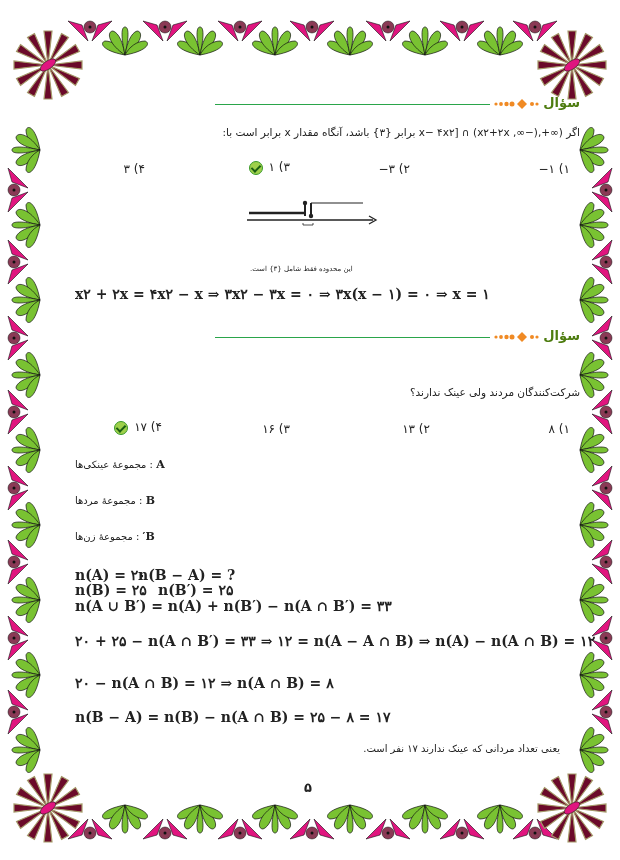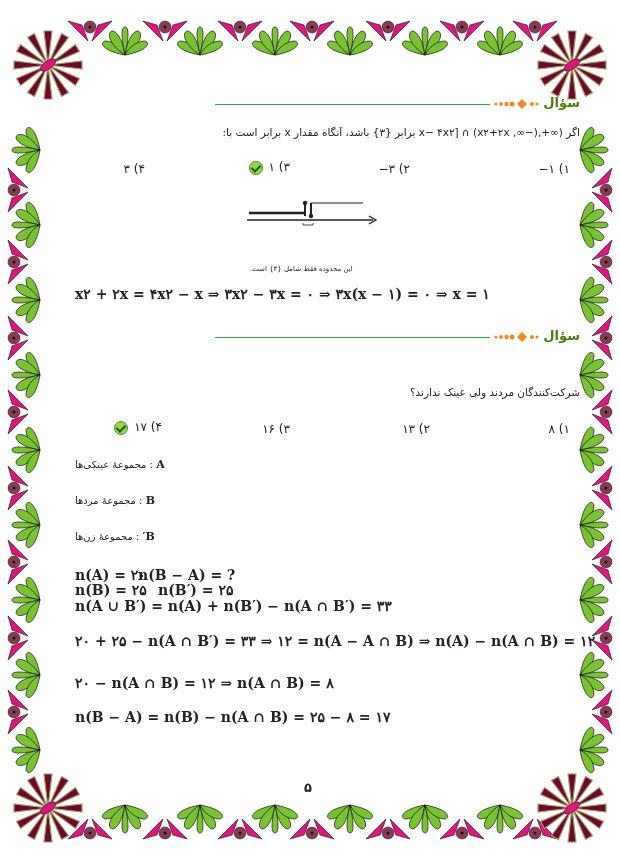--- a/index.html
+++ b/index.html
@@ -216,15 +216,16 @@
 
   <div class="abs math" style="top: 487px; left: 15px;">n(A) = ۲۰</div>
   <div class="abs math" style="top: 487px; left: 78px;">n(B − A) = ?</div>
   <div class="abs math" style="top: 502px; left: 15px;">n(B) = ۲۵</div>
   <div class="abs math" style="top: 502px; left: 78px; margin-left: 20px;">n(B′) = ۲۵</div>
   <div class="abs math" style="top: 518px; left: 15px;">n(A ∪ B′) = n(A) + n(B′) − n(A ∩ B′) = ۳۳</div>
   <div class="abs math" style="top: 553px; left: 15px;">۲۰ + ۲۵ − n(A ∩ B′) = ۳۳ ⇒ ۱۲ = n(A − A ∩ B) ⇒ n(A) − n(A ∩ B) = ۱۲</div>
   <div class="abs math" style="top: 595px; left: 15px;">۲۰ − n(A ∩ B) = ۱۲ ⇒ n(A ∩ B) = ۸</div>
   <div class="abs math" style="top: 629px; left: 15px;">n(B − A) = n(B) − n(A ∩ B) = ۲۵ − ۸ = ۱۷</div>
 
+  <div class="abs rtl" style="top: 663px; right: 20px; width: 400px; font-size: 10px;">یعنی تعداد مردانی که عینک ندارند ۱۷ نفر است.</div>
 
   <div class="abs page-num" style="top: 700px; left: 244px;">۵</div>
 </div>
 
 </body></html>

